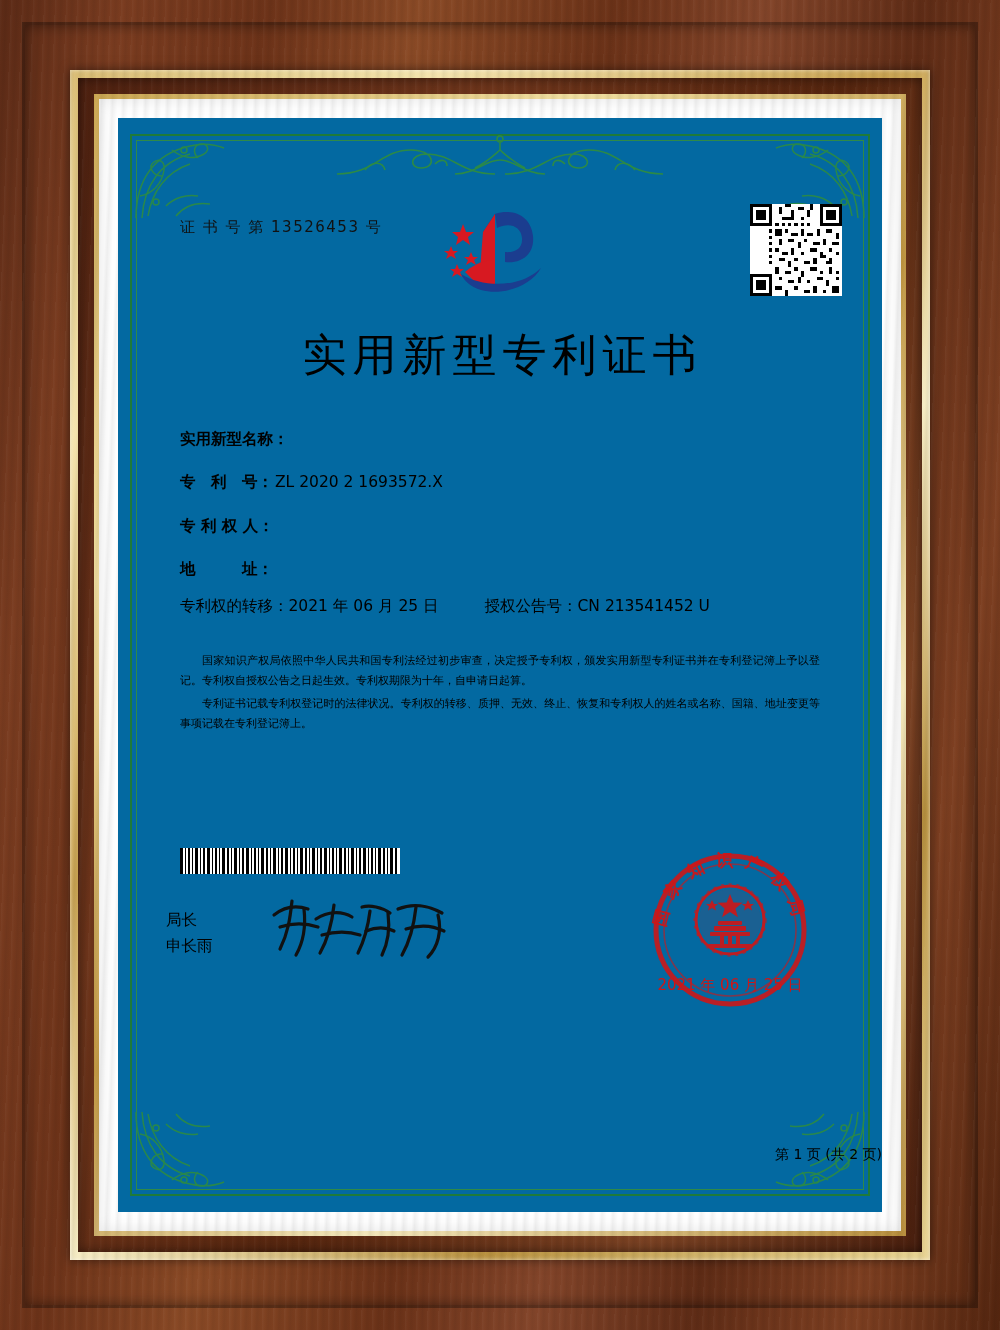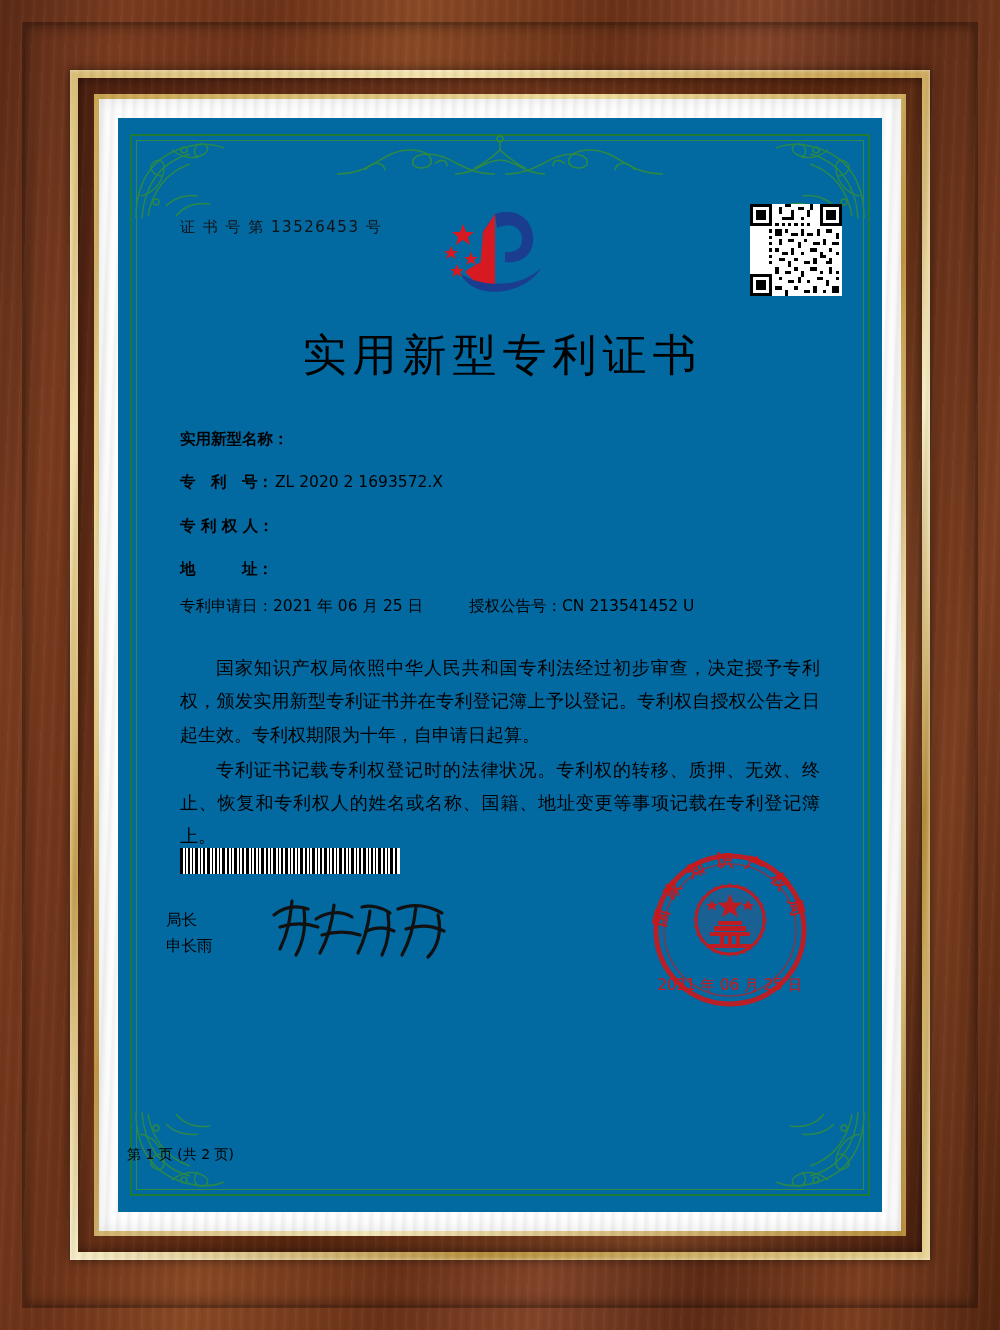--- a/index.html
+++ b/index.html
@@ -188,21 +188,21 @@
     margin-bottom: 4px;
   }
   .pub-row .pub-left { white-space: pre; }
   .pub-row .pub-right { white-space: pre; margin-left: 46px; font-family: Liberation Mono, monospace; }
 
   
   .paras {
     position: absolute;
     left: 62px; top: 533px;
     width: 640px;
-    font-size: 18px;
+    font-size: 11px;
     color: #000;
     line-height: 1.85;
     text-align: justify;
   }
   .paras p {
     margin: 0 0 2px 0;
     text-indent: 2em;
   }
 
   
@@ -233,22 +233,22 @@
   .seal {
     position: absolute;
     right: 62px; top: 722px;
     width: 180px; height: 180px;
   }
   .seal svg { width: 100%; height: 100%; display: block; }
 
   
   .footer {
     position: absolute;
-    left: 9px; right: 0; bottom: 48px;
-    text-align: left;
+    left: 16px; right: 0; bottom: 48px;
+    text-align: right;
     font-size: 14px;
     color: #000;
   }
 </style>
 </head>
 <body>
 
 <div class="frame-outer">
   <div class="frame-bevel"></div>
   <div class="frame-gold"></div>
@@ -469,21 +469,21 @@
 
     <div class="field-row">
       <span class="field-label">专 利 权 人：</span>
     </div>
 
     <div class="field-row" style="margin-bottom:14px;">
       <span class="field-label">地　　　址：</span>
     </div>
 
     <div class="pub-row">
-      <span class="pub-left">专利申请日：</span>
+      <span class="pub-left">专利权的转移：</span>
       <span class="pub-left">2021 年 06 月 25 日</span>
       <span class="pub-right">授权公告号：</span>
       <span class="pub-left">CN 213541452 U</span>
     </div>
   </div>
 
   <div class="paras">
     <p>国家知识产权局依照中华人民共和国专利法经过初步审查，决定授予专利权，颁发实用新型专利证书并在专利登记簿上予以登记。专利权自授权公告之日起生效。专利权期限为十年，自申请日起算。</p>
     <p>专利证书记载专利权登记时的法律状况。专利权的转移、质押、无效、终止、恢复和专利权人的姓名或名称、国籍、地址变更等事项记载在专利登记簿上。</p>
   </div>

